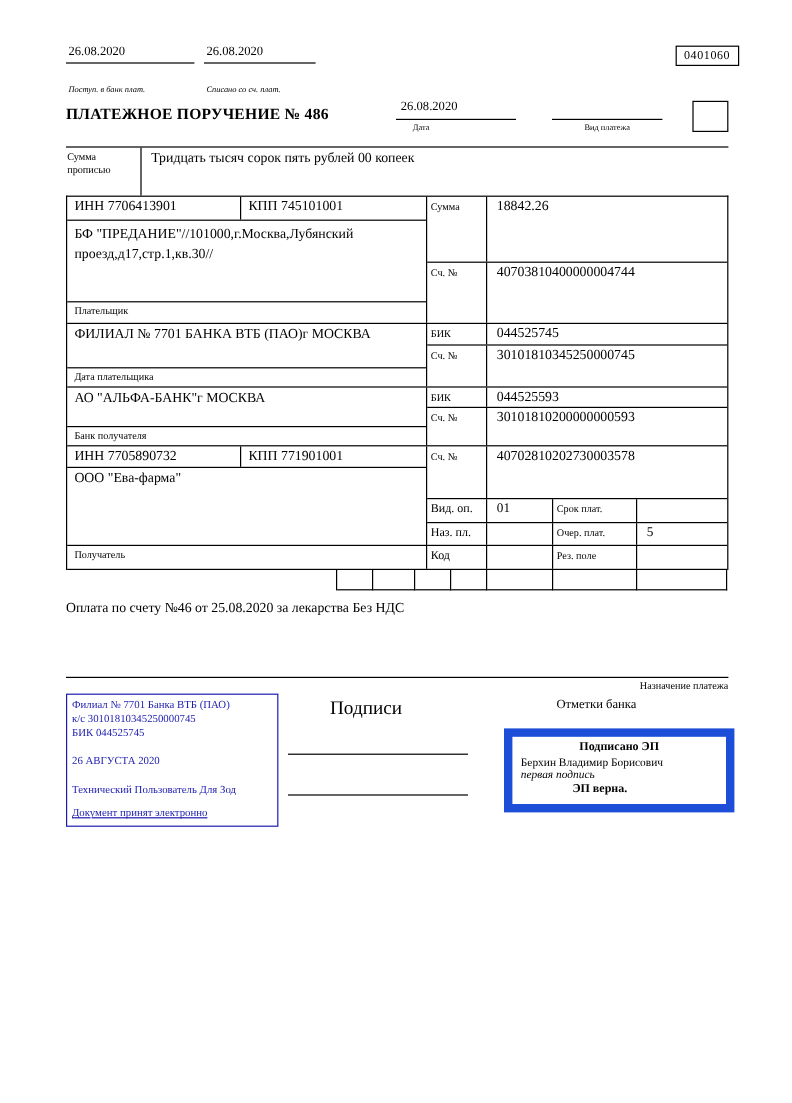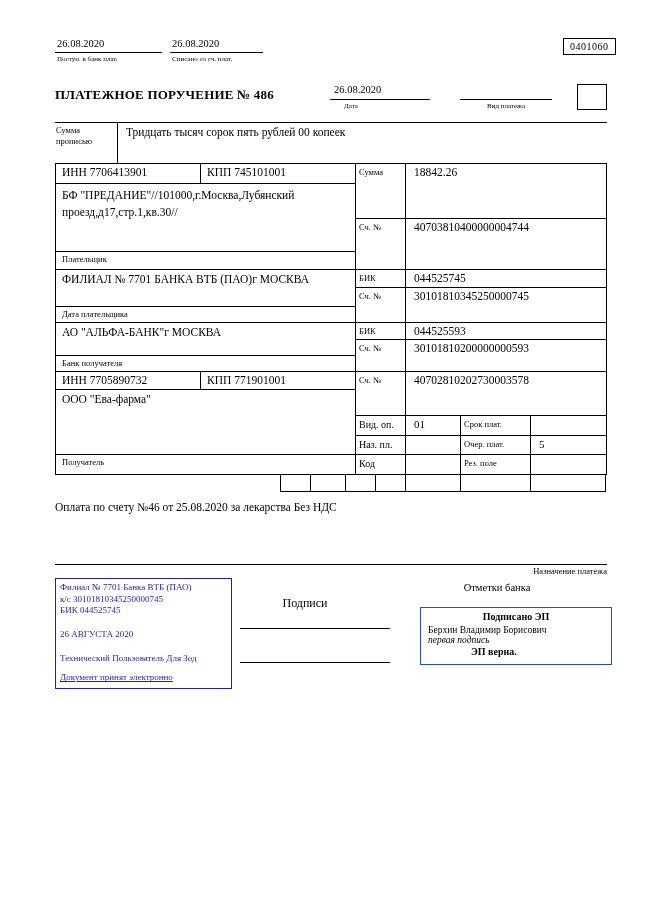--- a/index.html
+++ b/index.html
@@ -14,21 +14,21 @@
   .val  { font-size:11.5px; }
   .lbl  { font-size:8.5px; }
   .tiny { font-size:7px; }
   .bb { border-bottom:1px solid #000; }
   .br { border-right:1px solid #000; }
   .bt { border-top:1px solid #000; }
   .pad { padding:2px 6px 0 6px; }
 
   
   .date-block .date-val { font-size:10.5px; padding:0 0 3px 2px; border-bottom:1px solid #000; }
-  .date-block .tiny { margin-top:2px; padding-left:2px; }
+  .date-block .tiny { margin-top:18px; padding-left:2px;font-style:italic; }
 
   .form-code-box { border:1px solid #000; font-size:10px; padding:2px 6px; letter-spacing:0.5px; }
 
   
   .title-text { font-size:13px; font-weight:bold; letter-spacing:0.2px; }
   .field-underline { border-bottom:1px solid #000; height:16px; font-size:10.5px; padding-left:4px; }
   .field-label { font-size:7px; margin-top:2px; }
 
   
   .amount-section { border-top:1px solid #000; display:flex; height:41px; }
@@ -56,21 +56,21 @@
 
   .naznach { border-top:1px solid #000;text-align:right; }
   .naznach .lbl { padding:1px 0 0 1px; }
 
   
   .stamp-box { border:1px solid #1d1db0; color:#1d1db0; width:177px; font-size:9px; line-height:1.3; padding:3px 4px 4px 4px; }
   .stamp-box .gap-top { margin-top:12px; }
   .stamp-box .underlined { text-decoration:underline; }
   .center { text-align:center; }
   .sig-line { border-bottom:1px solid #000; height:0; }
-  .ep-box { border:1px solid #1d4ed8; width:192px; padding:3px 5px 7px 5px; }
+  .ep-box { border:7px solid #1d4ed8; width:192px; padding:3px 5px 7px 5px; }
   .ep-title { font-size:10px; font-weight:bold; text-align:center; }
   .ep-name { font-size:9.5px; margin-top:3px; padding-left:2px; }
   .ep-note { font-size:9.5px; font-style:italic; padding-left:2px; }
   .ep-verified { font-size:10px; font-weight:bold; margin-left:45px; margin-top:1px; }
 </style>
 </head>
 <body>
 
 <div class="page">
 
@@ -221,21 +221,21 @@
 
     <div class="abs stamp-box" style="left:0; top:0;">
       <div>Филиал № 7701 Банка ВТБ (ПАО)</div>
       <div>к/с 30101810345250000745</div>
       <div>БИК 044525745</div>
       <div class="gap-top">26 АВГУСТА 2020</div>
       <div class="gap-top">Технический Пользователь Для Зод</div>
       <div class="underlined" style="margin-top:8px;">Документ принят электронно</div>
     </div>
 
-    <div class="abs center" style="left:170px; top:18px; width:160px; font-size:12px;">Подписи</div>
+    <div class="abs center" style="left:170px; top:4px; width:160px; font-size:16px;">Подписи</div>
     <div class="abs sig-line" style="left:185px; top:50px; width:150px;"></div>
     <div class="abs sig-line" style="left:185px; top:84px; width:150px;"></div>
 
     <div class="abs center" style="left:342px; top:4px; width:200px; font-size:10.5px;">Отметки банка</div>
 
     <div class="abs ep-box" style="left:365px; top:29px;">
       <div class="ep-title">Подписано ЭП</div>
       <div class="ep-name">Берхин Владимир Борисович</div>
       <div class="ep-note">первая подпись</div>
       <div class="ep-verified">ЭП верна.</div>

